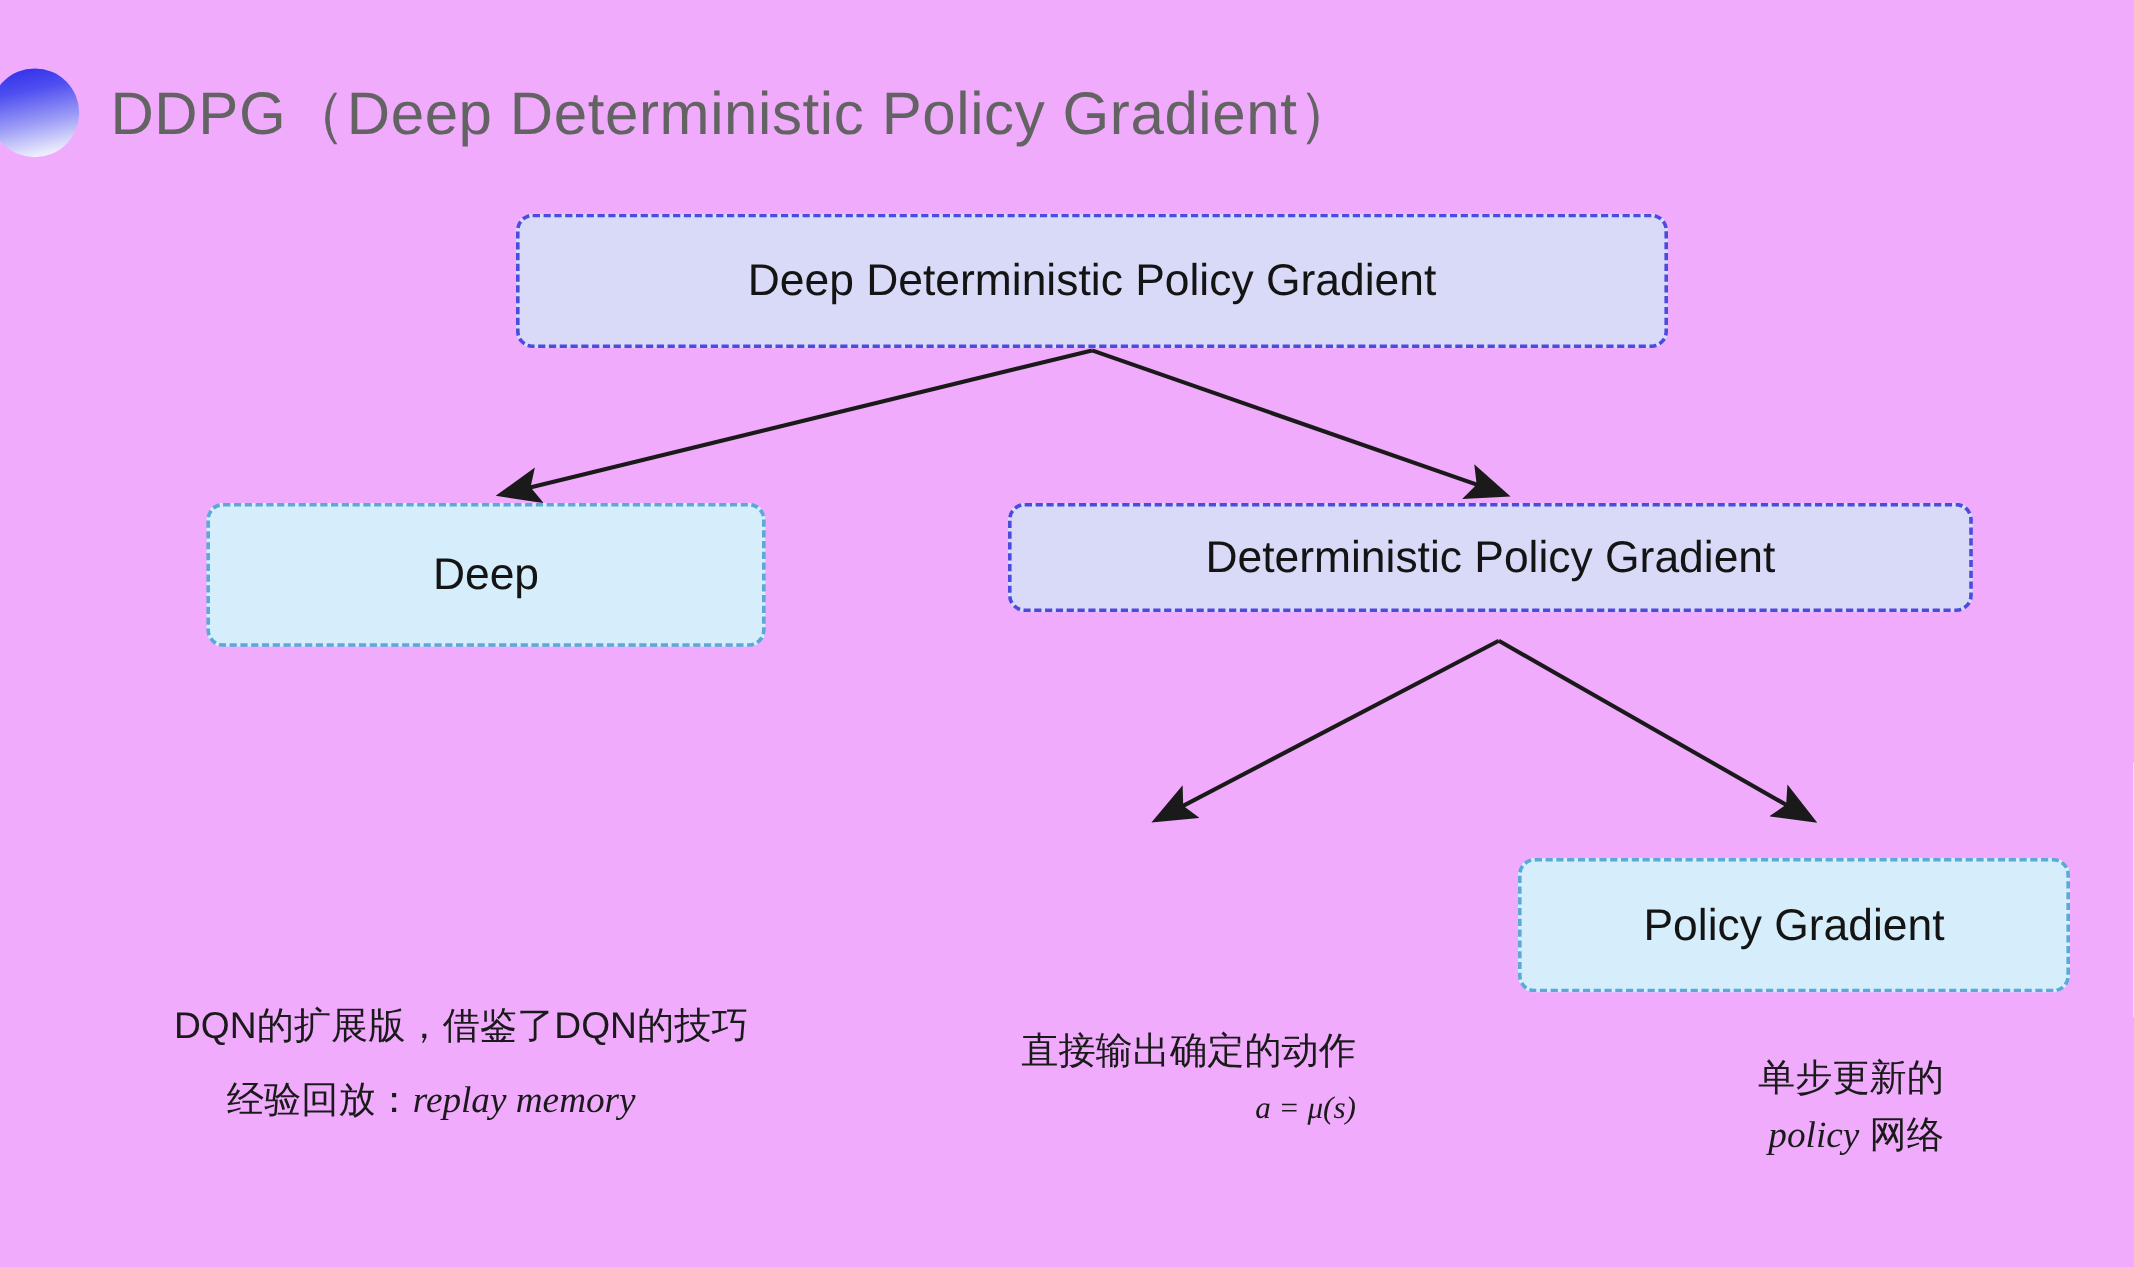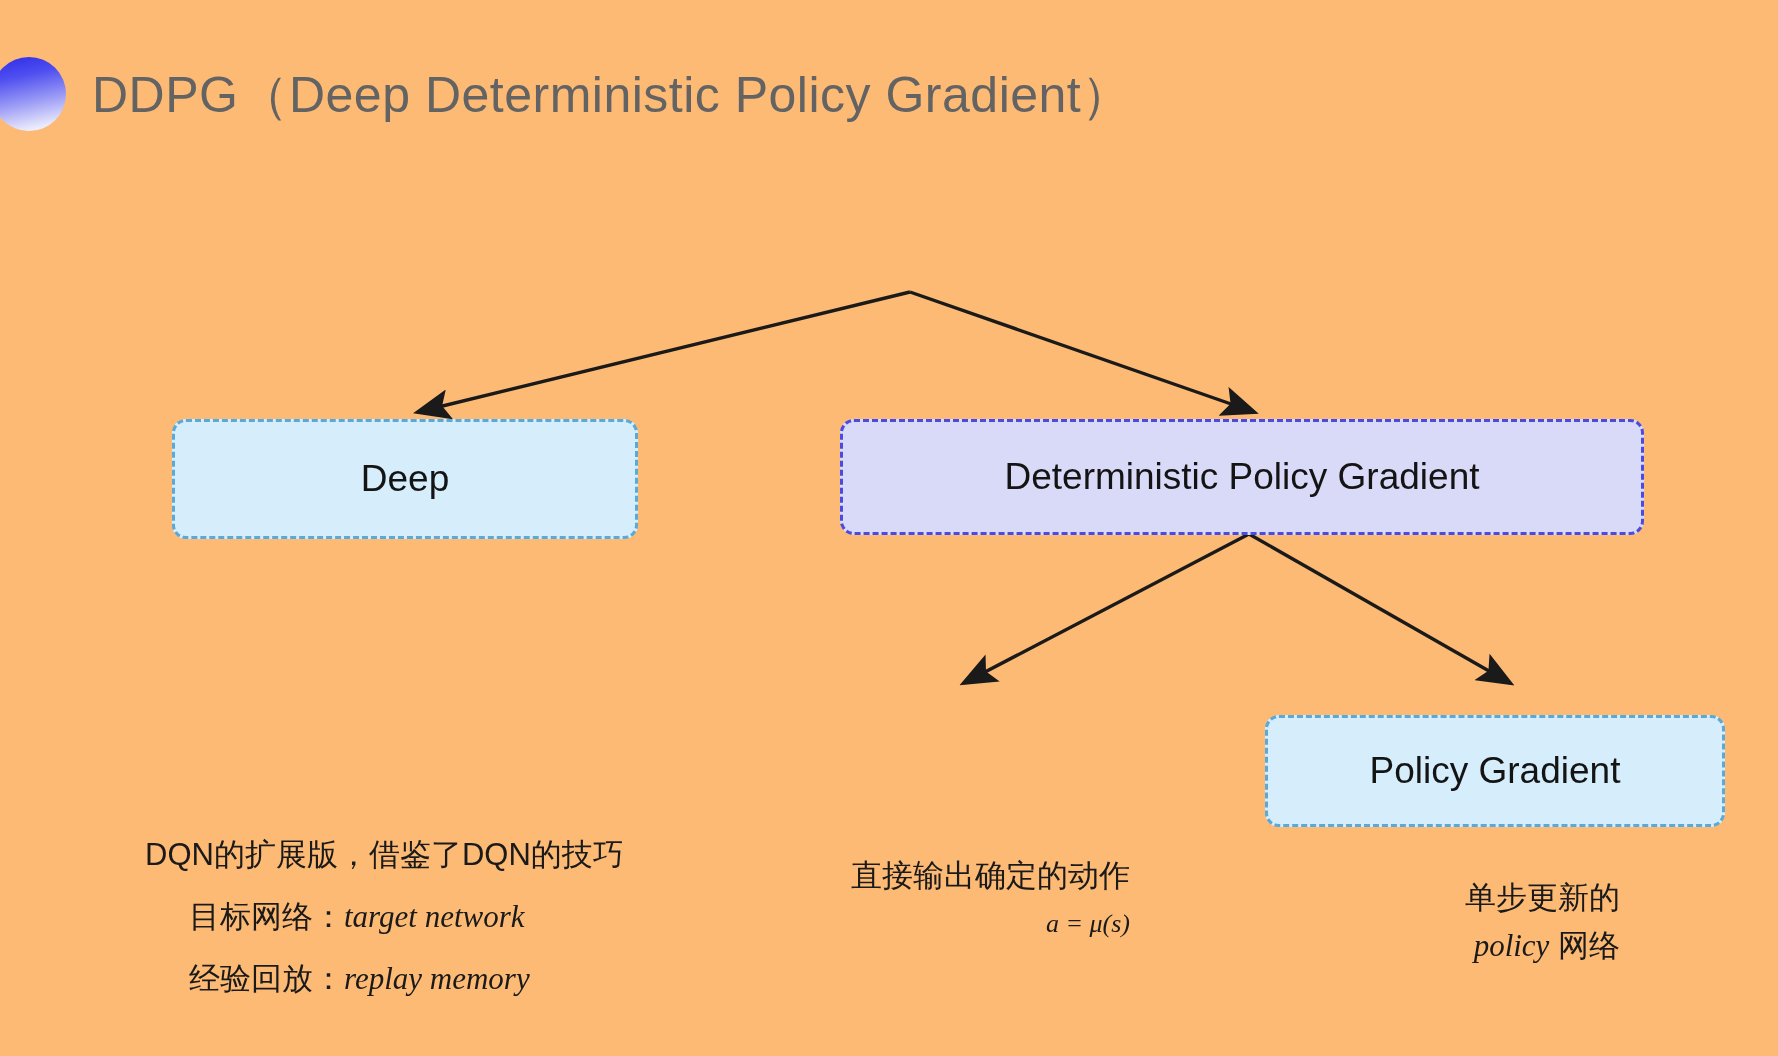--- a/index.html
+++ b/index.html
@@ -7,21 +7,21 @@
     padding: 0;
     background: #ffffff;
   }
   body {
     font-family: "Liberation Sans", sans-serif;
   }
   #slide {
     position: relative;
     width: 1778px;
     height: 1056px;
-    background: #fdba74;
+    background: #f0abfc;
     overflow: hidden;
   }
 
   
   #title-bullet {
     position: absolute;
     left: -8px;
     top: 57px;
     width: 74px;
     height: 74px;
@@ -60,21 +60,21 @@
   }
   .node-label {
     font-size: 37px;
     line-height: 44px;
     color: #141414;
     white-space: nowrap;
   }
 
   #node-root      { left: 430px;  top: 178px; width: 960px; height: 112px; }
   #node-deep      { left: 172px;  top: 419px; width: 466px; height: 120px; }
-  #node-dpg       { left: 840px;  top: 419px; width: 804px; height: 116px; }
+  #node-dpg       { left: 840px;  top: 419px; width: 804px; height: 91px; }
   #node-det       { left: 716px;  top: 690px; width: 478px; height: 112px; }
   #node-pg        { left: 1265px; top: 715px; width: 460px; height: 112px; }
 
   
   #connectors {
     position: absolute;
     left: 0;
     top: 0;
     width: 1778px;
     height: 1056px;
@@ -118,39 +118,39 @@
       </marker>
     </defs>
     <g stroke="#1a1a1a" stroke-width="3.4" fill="none" marker-end="url(#arrowhead)">
       <line x1="910" y1="292" x2="418" y2="412"></line>
       <line x1="910" y1="292" x2="1254" y2="412"></line>
       <line x1="1249" y1="534" x2="964" y2="683"></line>
       <line x1="1249" y1="534" x2="1510" y2="683"></line>
     </g>
   </svg>
 
+  <div class="node node-purple" id="node-root">
+    <span class="node-label">Deep Deterministic Policy Gradient</span>
+  </div>
 
   <div class="node node-blue" id="node-deep">
     <span class="node-label">Deep</span>
   </div>
 
   <div class="node node-purple" id="node-dpg">
     <span class="node-label">Deterministic Policy Gradient</span>
   </div>
 
 
   <div class="node node-blue" id="node-pg">
     <span class="node-label">Policy Gradient</span>
   </div>
 
   <div class="caption" id="caption-deep">
     <div class="cap-line">DQN的扩展版，借鉴了DQN的技巧</div>
-    <div class="cap-line indent">
-      <span>目标网络：</span><span class="ital">target network</span>
-    </div>
     <div class="cap-line indent">
       <span>经验回放：</span><span class="ital">replay memory</span>
     </div>
   </div>
 
   <div class="caption" id="caption-det">
     <div class="cap-line center">直接输出确定的动作</div>
     <div class="cap-line center mathi">a = μ(s)</div>
   </div>
 

